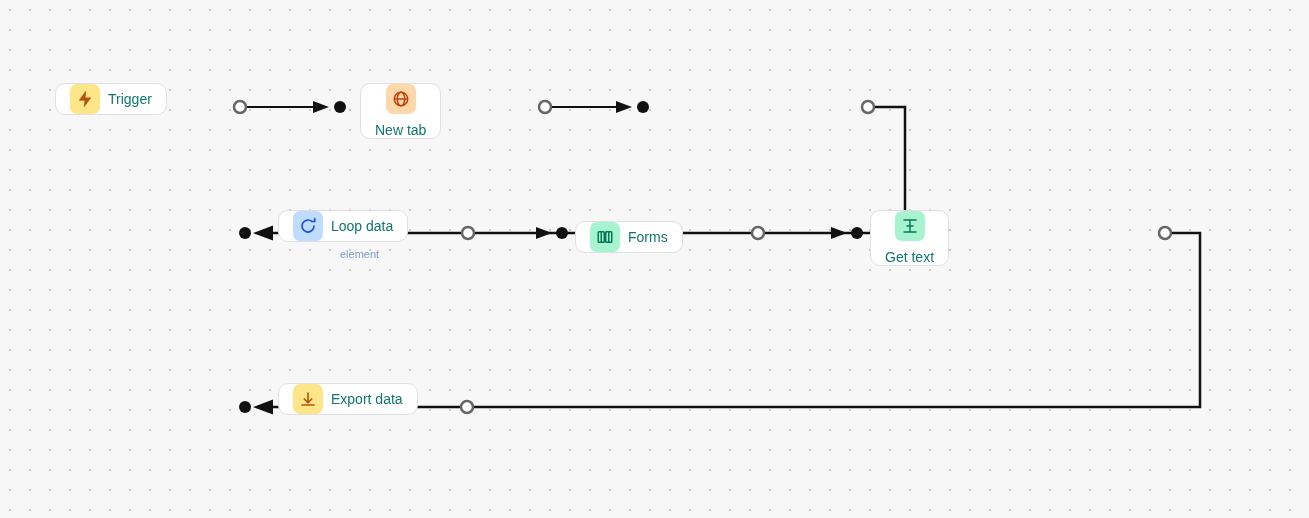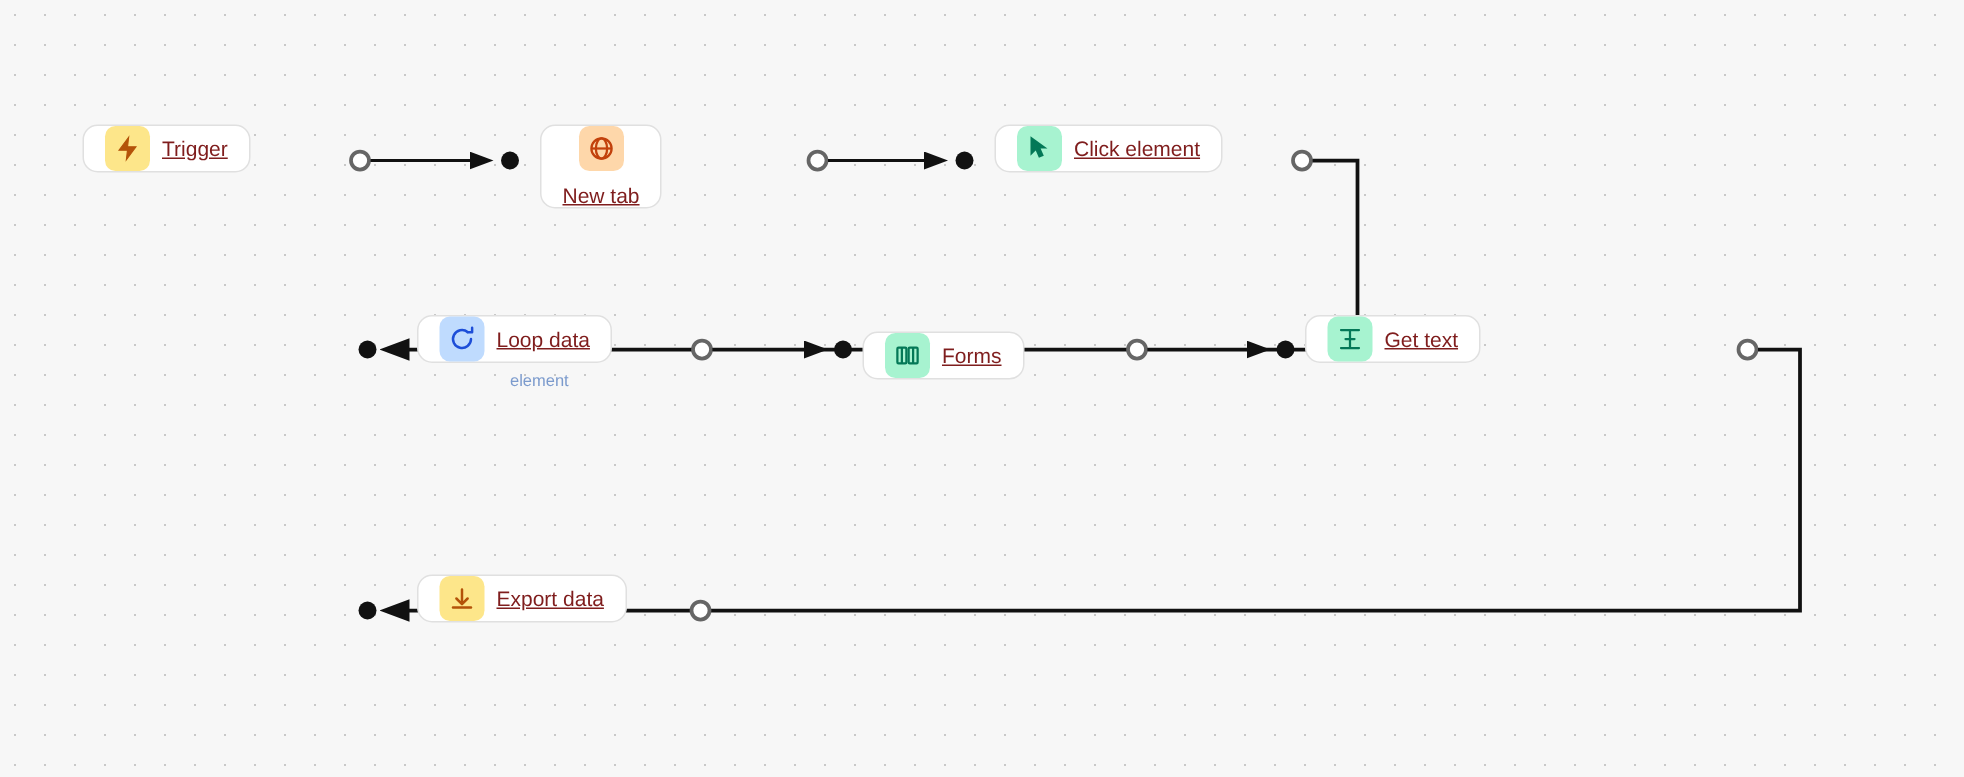--- a/index.html
+++ b/index.html
@@ -26,24 +26,23 @@
       position: absolute;
       display: flex;
       align-items: center;
       gap: 8px;
       background: #fff;
       border: 1.5px solid #e0e0e0;
       border-radius: 10px;
       padding: 0 14px;
       font-size: 14px;
       font-weight: 500;
-      color: #7f1d1d;
+      color: #0f766e;
       white-space: nowrap;
       z-index: 2;
-      text-decoration: underline;
     }
 
     .node-icon {
       width: 30px;
       height: 30px;
       border-radius: 7px;
       display: flex;
       align-items: center;
       justify-content: center;
       font-size: 16px;
@@ -136,28 +135,20 @@
     <div class="node-icon icon-orange">
       <svg width="18" height="18" viewBox="0 0 24 24" fill="none" stroke="#c2410c" stroke-width="2">
         <circle cx="12" cy="12" r="9"></circle>
         <ellipse cx="12" cy="12" rx="5" ry="9"></ellipse>
         <line x1="3" y1="12" x2="21" y2="12"></line>
       </svg>
     </div>
     <span>New tab</span>
   </div>
 
-  <div class="node" style="left:663px; top:83px;">
-    <div class="node-icon icon-green">
-      <svg width="18" height="18" viewBox="0 0 24 24" fill="none" stroke="#047857" stroke-width="2">
-        <path d="M5 3L5 16L9 12L12 19L14.5 18L11.5 11L16 11Z" fill="#047857"></path>
-      </svg>
-    </div>
-    <span>Click element</span>
-  </div>
 
   <div class="node" style="left:278px; top:210px;">
     <div class="node-icon icon-blue">
       <svg width="18" height="18" viewBox="0 0 24 24" fill="none" stroke="#1d4ed8" stroke-width="2.2">
         <path d="M20 12a8 8 0 1 1-3-6.2" stroke-linecap="round"></path>
         <polyline points="17,6 21,6 21,2" stroke-linecap="round" stroke-linejoin="round"></polyline>
       </svg>
     </div>
     <span>Loop data</span>
   </div>
@@ -168,21 +159,21 @@
       <svg width="18" height="18" viewBox="0 0 24 24" fill="none" stroke="#047857" stroke-width="2">
         <rect x="3" y="5" width="8" height="14" rx="1"></rect>
         <rect x="13" y="5" width="8" height="14" rx="1"></rect>
         <line x1="7" y1="5" x2="7" y2="19"></line>
         <line x1="17" y1="5" x2="17" y2="19"></line>
       </svg>
     </div>
     <span>Forms</span>
   </div>
 
-  <div class="node" style="left:870px; top:210px;">
+  <div class="node" style="left:870px; top:210px;flex-direction:column;">
     <div class="node-icon icon-green">
       <svg width="18" height="18" viewBox="0 0 24 24" fill="none" stroke="#047857" stroke-width="2">
         <path d="M12 4L12 20M4 4L20 4M4 20L20 20" stroke-linecap="round"></path>
         <path d="M8 12L16 12" stroke-linecap="round"></path>
       </svg>
     </div>
     <span>Get text</span>
   </div>
 
   <div class="node" style="left:278px; top:383px;text-align:right;">

